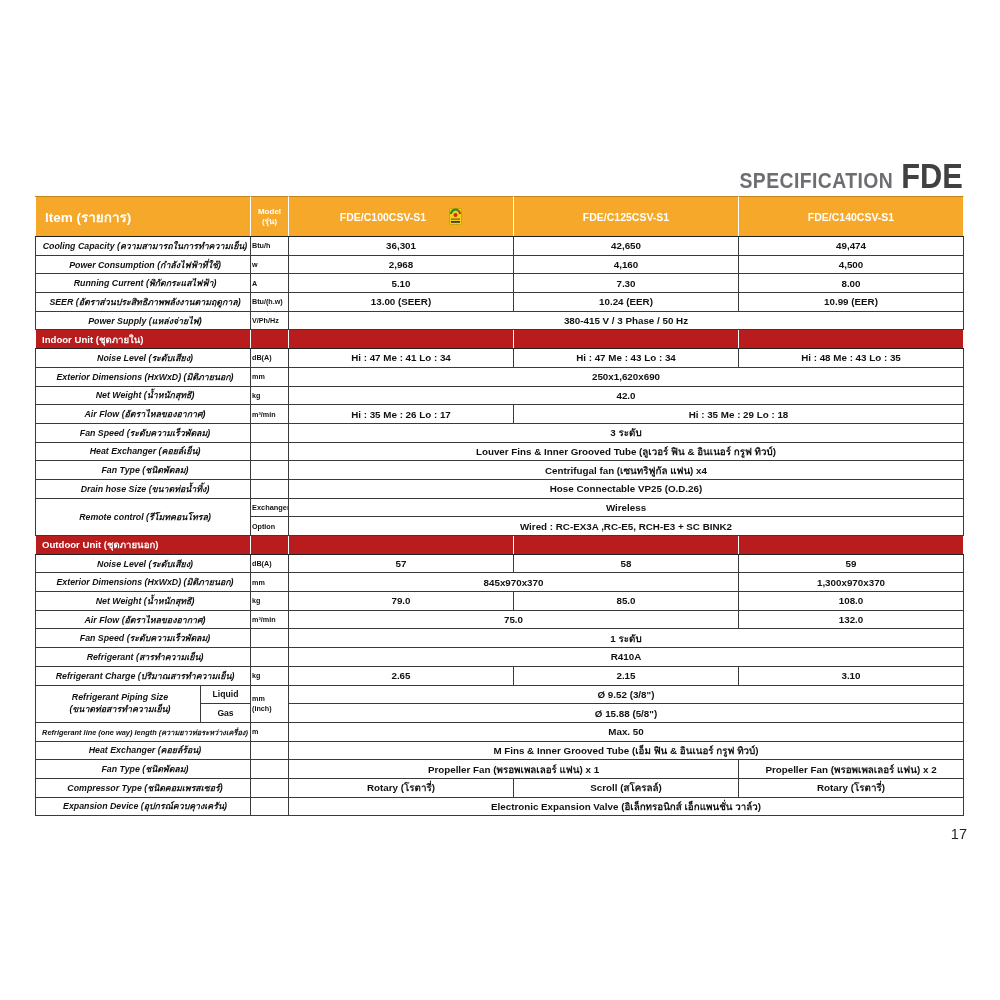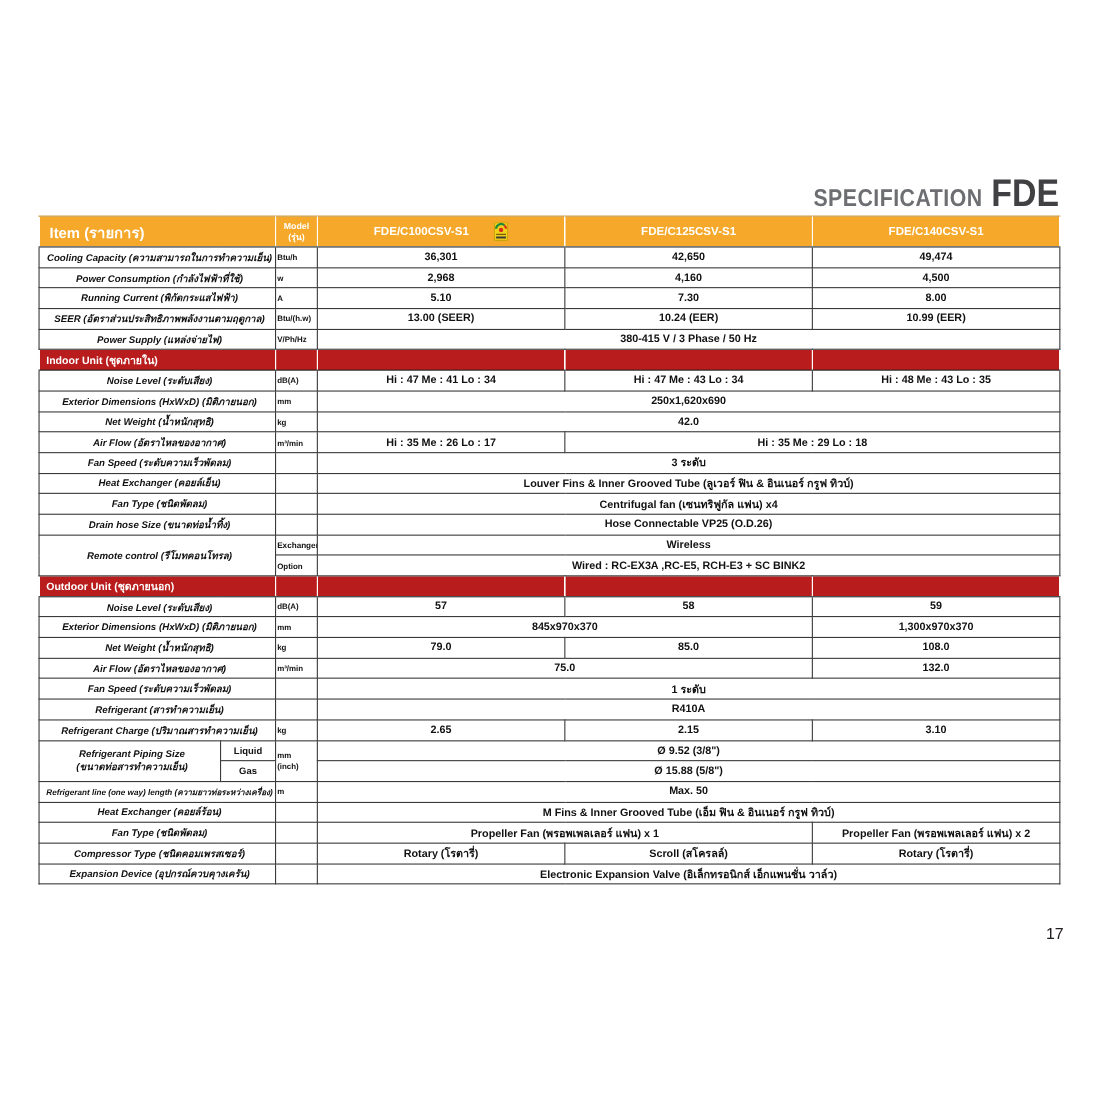--- a/index.html
+++ b/index.html
@@ -21,21 +21,21 @@
     position: absolute; left: 35px; top: 196px; width: 928px;
     border-collapse: collapse; table-layout: fixed;
     border: 1px solid #222;
   }
   .spec-table td, .spec-table th {
     border: 1px solid #3a3a3a; overflow: hidden; white-space: nowrap;
     padding: 0 2px; vertical-align: middle; background: #fff;
   }
   .spec-table tr { height: 18.7px; }
   
-  .spec-table thead tr { height: 28px; }
+  .spec-table thead tr { height: 40px; }
   .spec-table th {
     background: #F5A829; color: #fff;
     border: 1px solid rgba(255,255,255,.55);
     border-bottom: 1px solid #222; border-top: 1px solid #c4831a;
   }
   th.item-head { text-align: left; padding-left: 9px; font-size: 13.5px; font-weight: bold; }
   th.model-head { font-size: 8px; line-height: 1.25; font-weight: bold; white-space: pre-line; }
   th.model-name { font-size: 10.5px; font-weight: bold; }
   .model-cell-inner { display: flex; align-items: center; justify-content: center; gap: 23px; }
   
@@ -47,21 +47,21 @@
   .wrap { white-space: pre-line !important; line-height: 1.3; }
   td.sec, td.secfill {
     background: #b91c1c; color: #fff; font-size: 9.6px; font-weight: bold;
     text-align: left; padding-left: 6px;
     border-left: 1px solid #fdfdfd; border-right: 1px solid #fdfdfd;
     border-top: 1px solid #222; border-bottom: 1px solid #222;
   }
   
   .page-number {
     position: absolute; top: 826px; right: 33px;
-    font-size: 14.5px; color: #231f20; margin-top: 16px;
+    font-size: 14.5px; color: #231f20;
   }
   
   .energy-icon { display: inline-block; }
 </style>
 </head>
 <body>
 
 <div class="page-title">
   <span class="title-small">SPECIFICATION</span>
   <span class="title-big">FDE</span>

